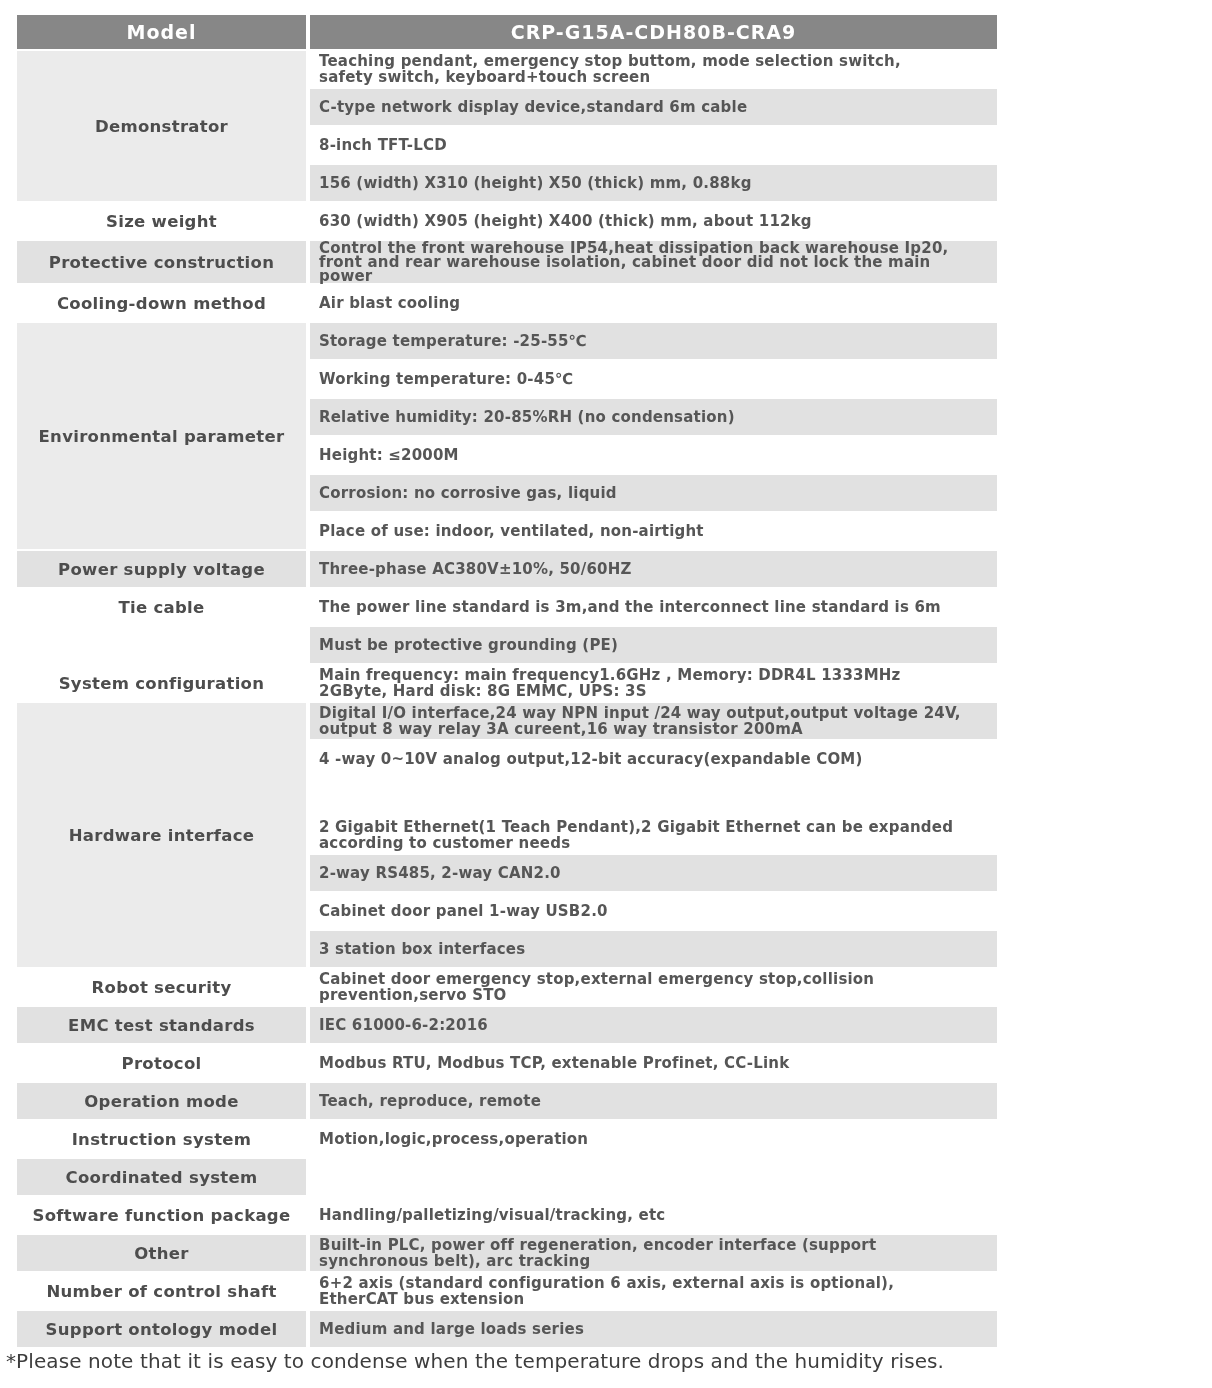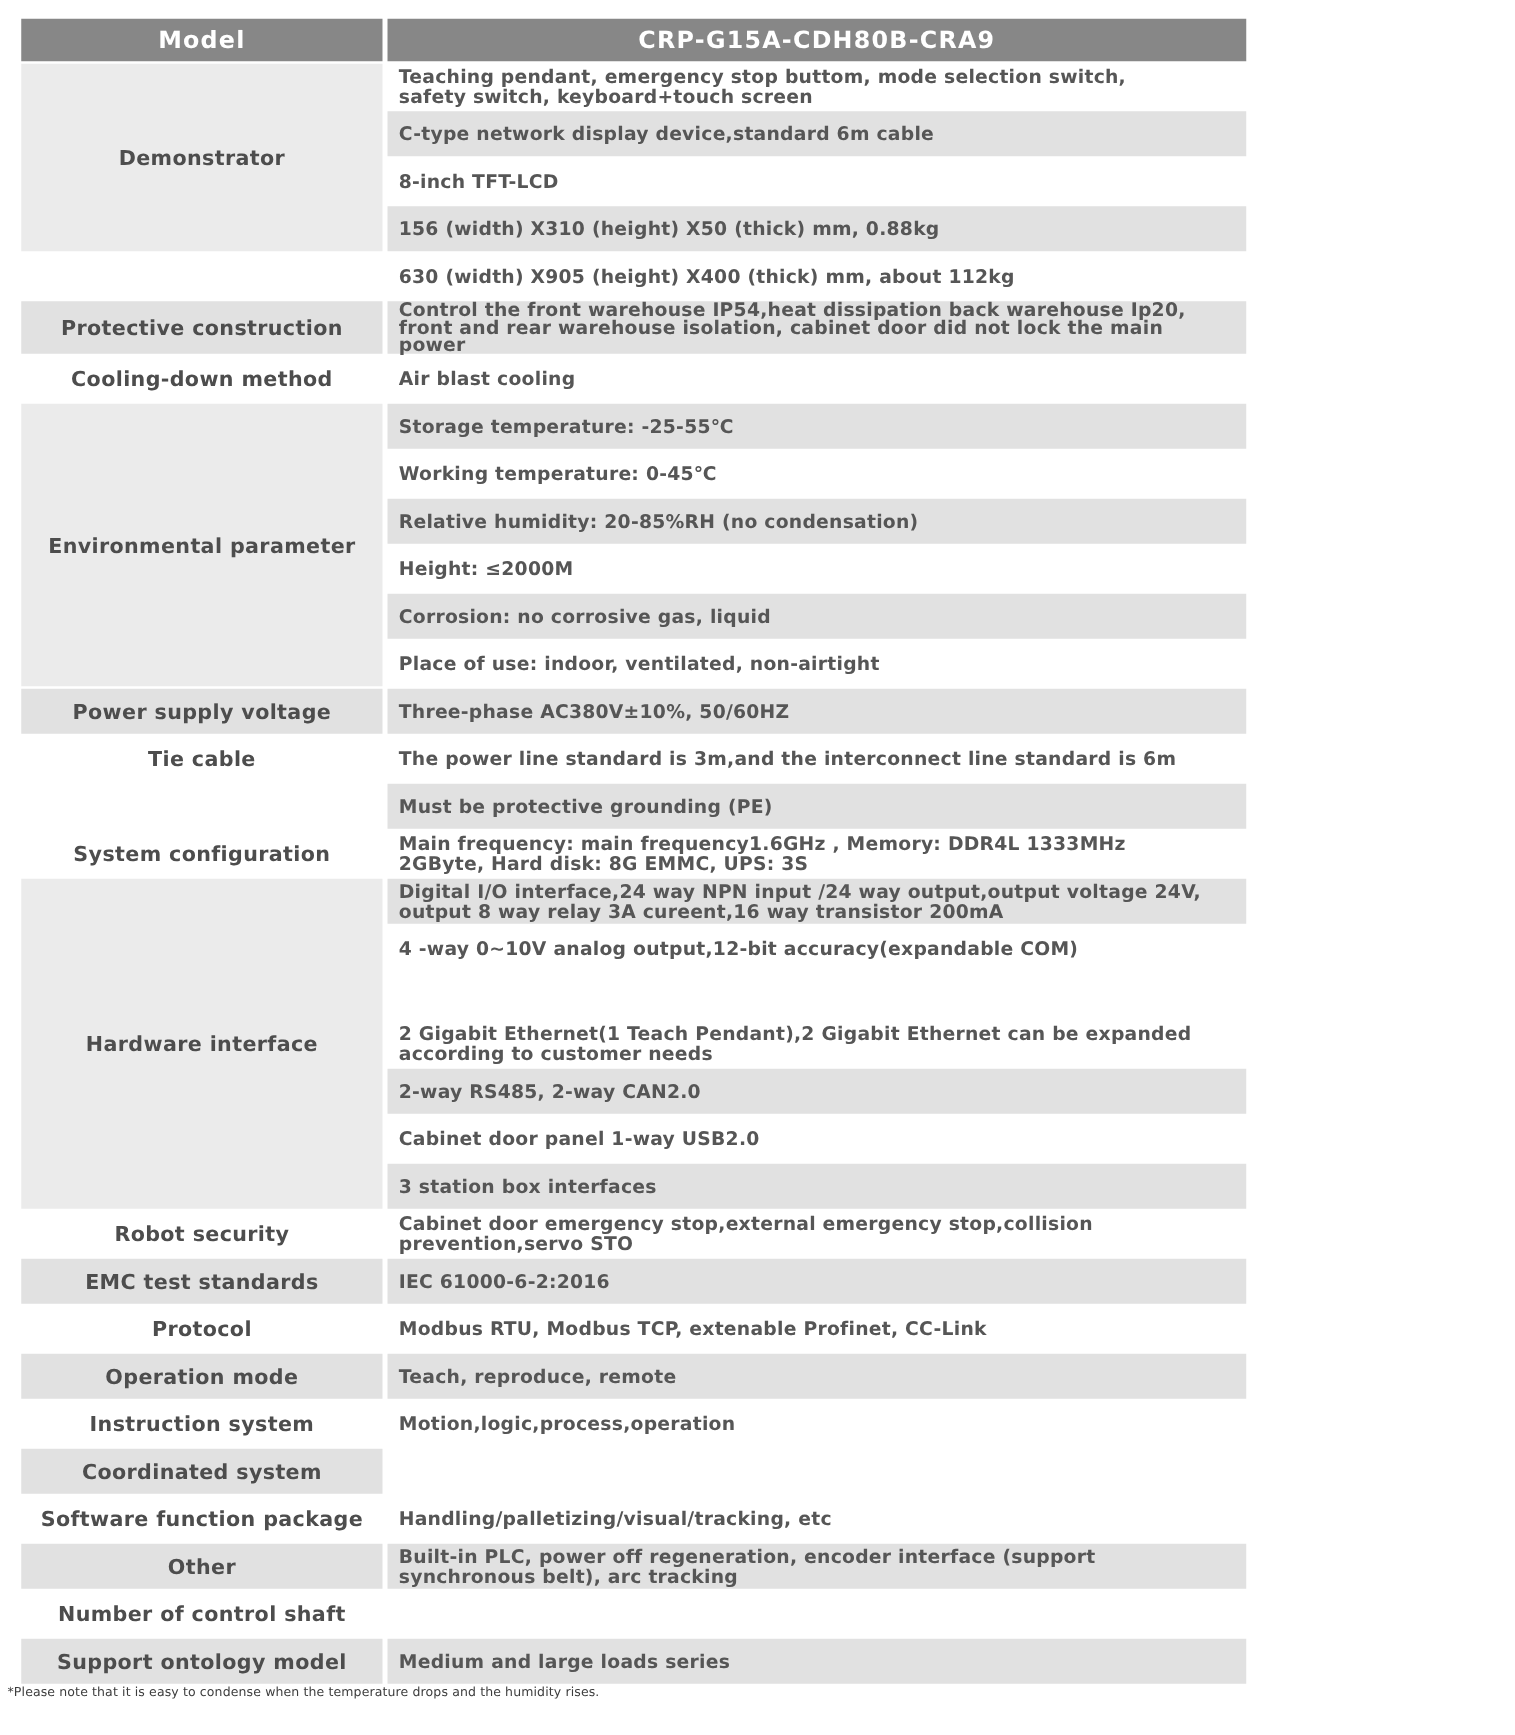--- a/index.html
+++ b/index.html
@@ -39,39 +39,40 @@
     letter-spacing: 0.2px;
     font-weight: bold;
   }
   .w   { background: #ffffff; }
   .g   { background: #e1e1e1; }
   .grp { background: #ebebeb; }
   .tight { line-height: 14px; }
   #footnote {
     position: absolute;
     left: 6px; top: 1349px;
-    font-size: 10px; font-weight: 500;
+    font-size: 20px; font-weight: 500;
     color: #3d3d3d; letter-spacing: 0.1px;
   }
 </style>
 </head>
 <body>
 
 <div id="spec-table">
 
   <div class="c hd" style="grid-row:1;grid-column:1">Model</div>
   <div class="c hd" style="grid-row:1;grid-column:2">CRP-G15A-CDH80B-CRA9</div>
 
   <div class="c lab grp" style="grid-row:2/span 4;grid-column:1">Demonstrator</div>
   <div class="c val w" style="grid-row:2;grid-column:2">Teaching pendant, emergency stop buttom, mode selection switch,
 safety switch, keyboard+touch screen</div>
   <div class="c val g" style="grid-row:3;grid-column:2">C-type network display device,standard 6m cable</div>
   <div class="c val w" style="grid-row:4;grid-column:2">8-inch TFT-LCD</div>
   <div class="c val g" style="grid-row:5;grid-column:2">156 (width) X310 (height) X50 (thick) mm, 0.88kg</div>
 
+  <div class="c lab w" style="grid-row:6;grid-column:1">Size weight</div>
   <div class="c val w" style="grid-row:6;grid-column:2">630 (width) X905 (height) X400 (thick) mm, about 112kg</div>
 
   <div class="c lab g" style="grid-row:7;grid-column:1">Protective construction</div>
   <div class="c val g tight" style="grid-row:7;grid-column:2">Control the front warehouse IP54,heat dissipation back warehouse Ip20,
 front and rear warehouse isolation, cabinet door did not lock the main
 power</div>
 
   <div class="c lab w" style="grid-row:8;grid-column:1">Cooling-down method</div>
   <div class="c val w" style="grid-row:8;grid-column:2">Air blast cooling</div>
 
@@ -124,18 +125,20 @@
   <div class="c lab g" style="grid-row:31;grid-column:1">Coordinated system</div>
 
   <div class="c lab w" style="grid-row:32;grid-column:1">Software function package</div>
   <div class="c val w" style="grid-row:32;grid-column:2">Handling/palletizing/visual/tracking, etc</div>
 
   <div class="c lab g" style="grid-row:33;grid-column:1">Other</div>
   <div class="c val g" style="grid-row:33;grid-column:2">Built-in PLC, power off regeneration, encoder interface (support
 synchronous belt), arc tracking</div>
 
   <div class="c lab w" style="grid-row:34;grid-column:1">Number of control shaft</div>
+  <div class="c val w" style="grid-row:34;grid-column:2">6+2 axis (standard configuration 6 axis, external axis is optional),
+EtherCAT bus extension</div>
 
   <div class="c lab g" style="grid-row:35;grid-column:1">Support ontology model</div>
   <div class="c val g" style="grid-row:35;grid-column:2">Medium and large loads series</div>
 </div>
 
 <div id="footnote">*Please note that it is easy to condense when the temperature drops and the humidity rises.</div>
 
 </body></html>

